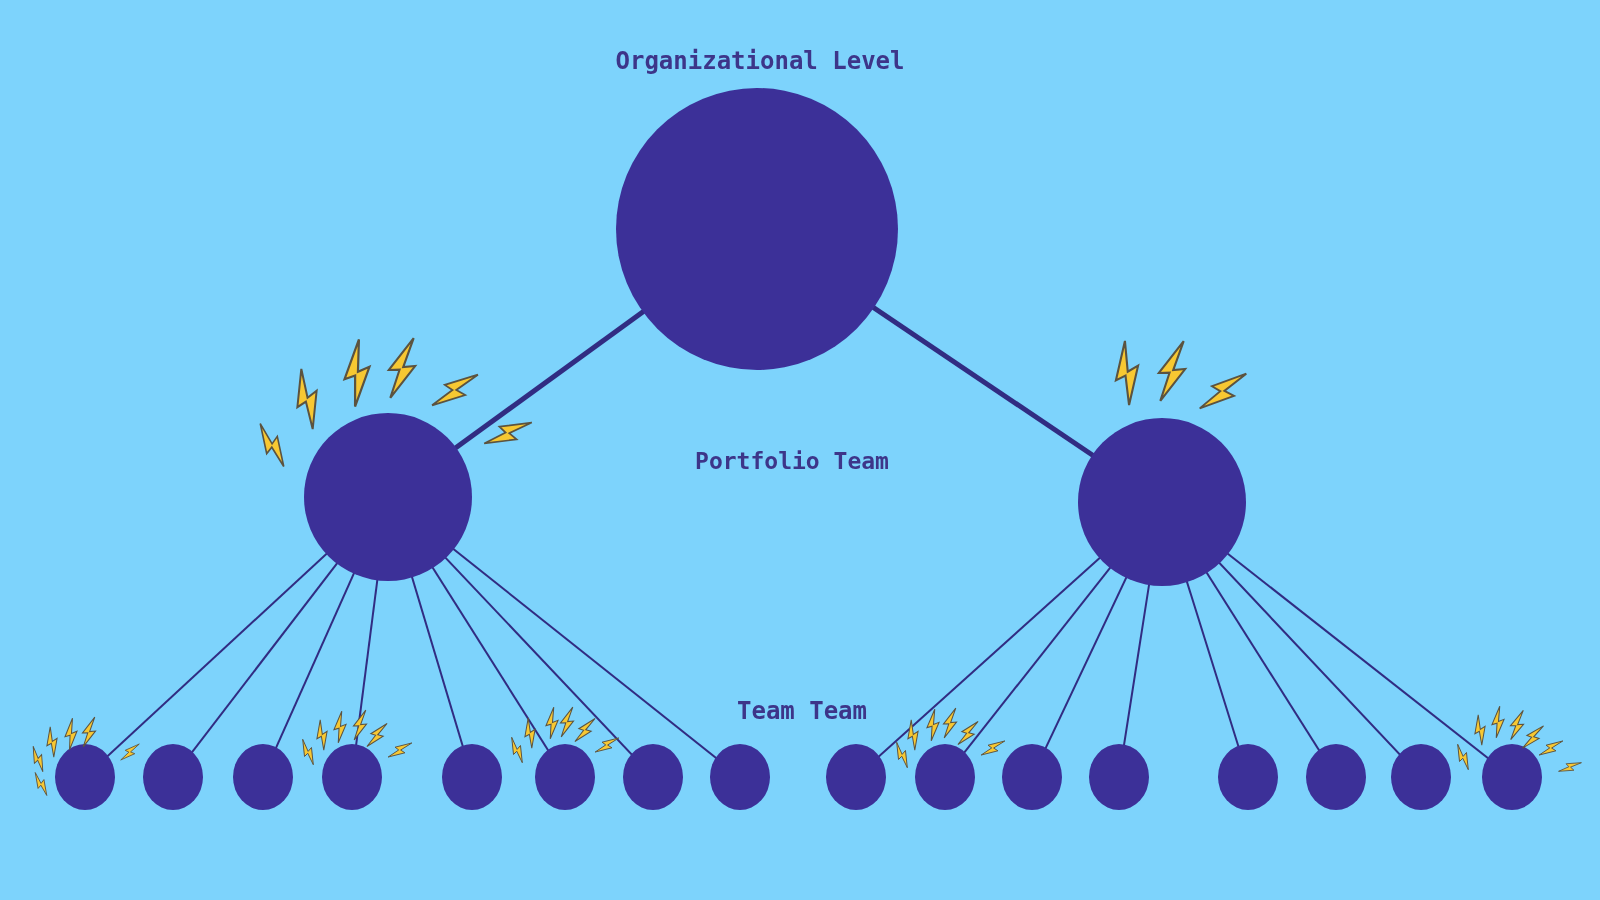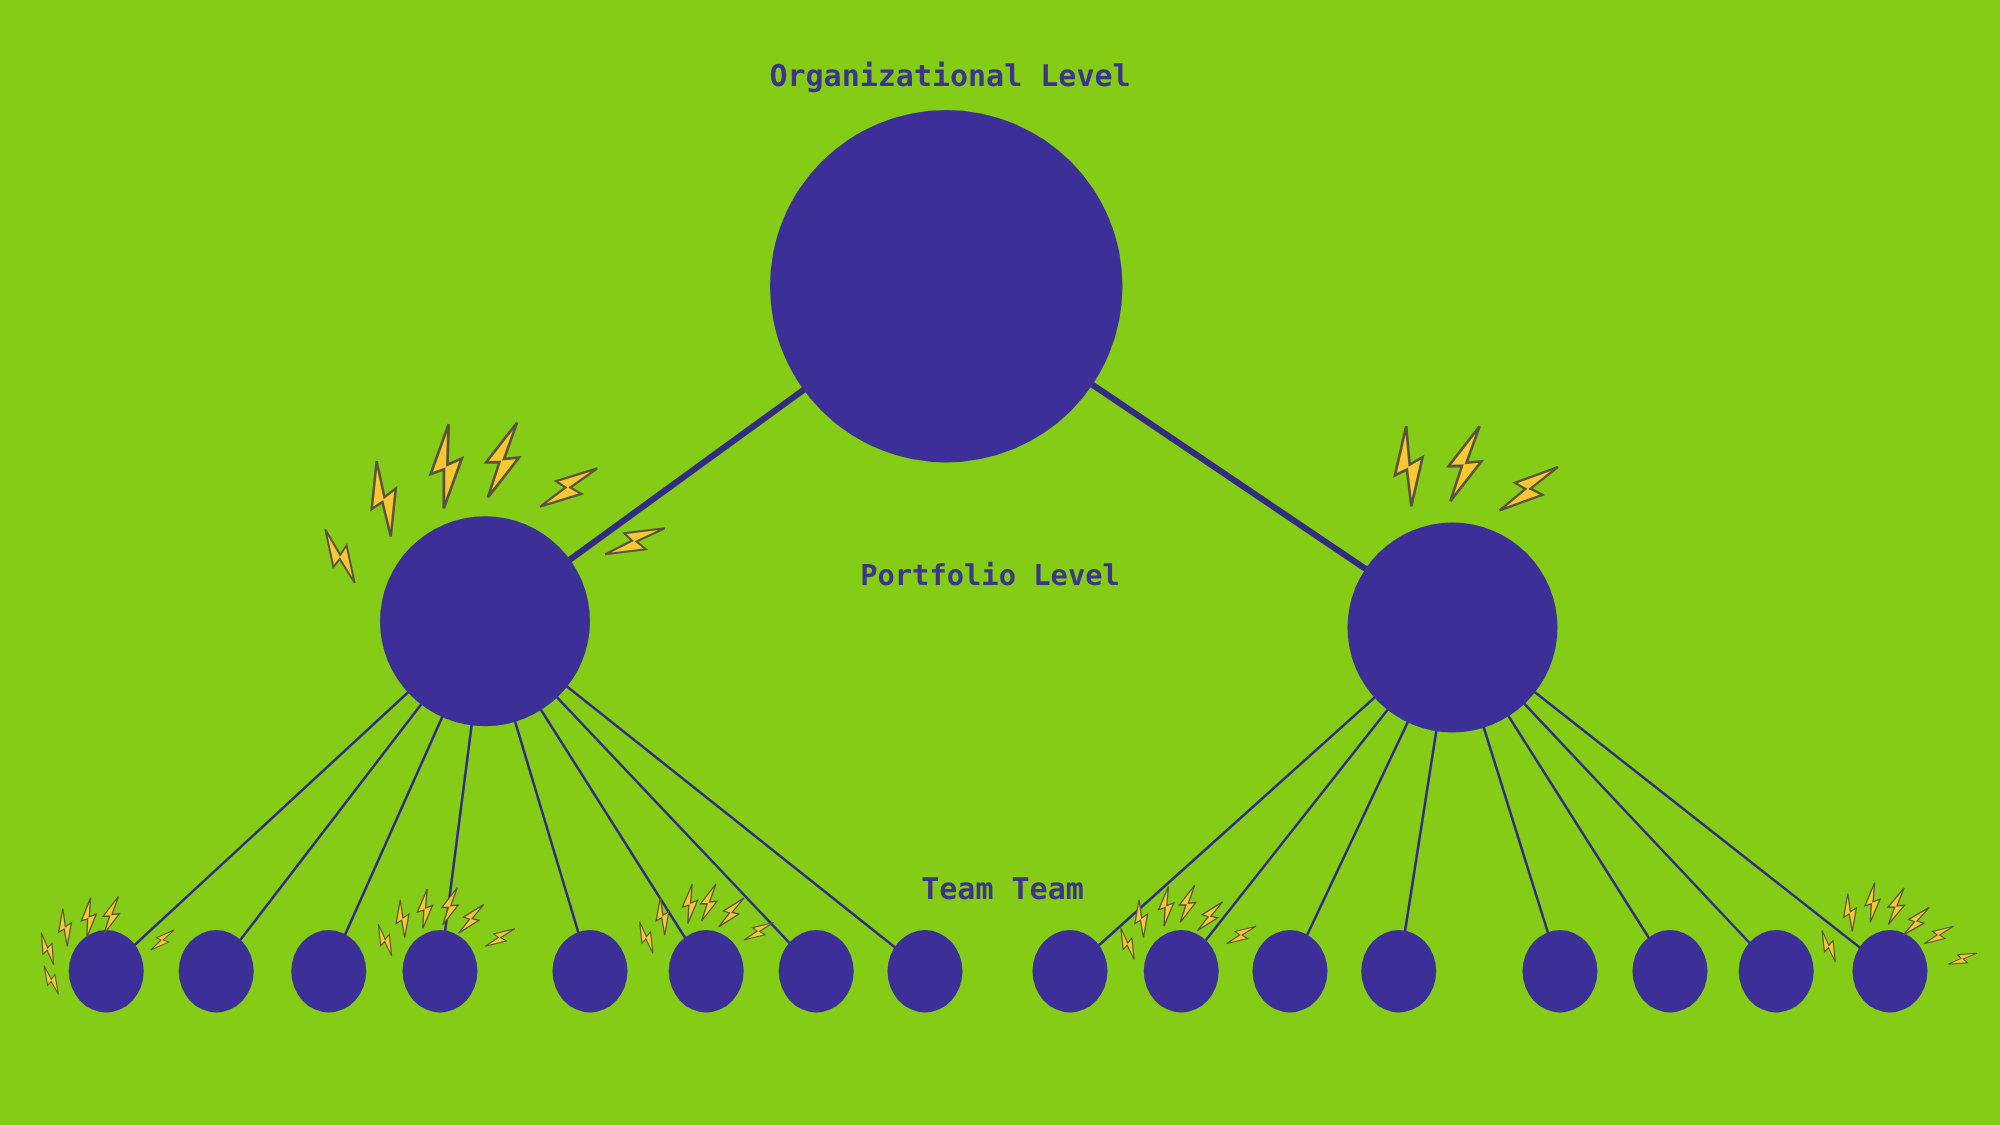--- a/index.html
+++ b/index.html
@@ -1,20 +1,20 @@
 <!DOCTYPE html>
 <html><head>
 <meta charset="utf-8">
 <style>
   html, body { margin: 0; padding: 0; background: #ffffff; }
   .stage {
     position: relative;
     width: 1600px;
     height: 900px;
-    background: #84cc16;
+    background: #7dd3fc;
     overflow: hidden;
     font-family: "DejaVu Sans Mono", "Liberation Mono", monospace;
   }
   .stage svg { position: absolute; left: 0; top: 0; }
   .lvl-label {
     position: absolute;
     transform: translate(-50%, -50%);
     font-weight: bold;
     white-space: nowrap;
     letter-spacing: 0px;
@@ -107,15 +107,15 @@
         <use transform="translate(1480 730) rotate(-18) scale(0.5)" href="#boltShape"></use>
         <use transform="translate(1498 722) rotate(-5) scale(0.52)" href="#boltShape"></use>
         <use transform="translate(1517 725) rotate(12) scale(0.52)" href="#boltShape"></use>
         <use transform="translate(1533 737) rotate(32) scale(0.5)" href="#boltShape"></use>
         <use transform="translate(1551 748) rotate(48) scale(0.45)" href="#boltShape"></use>
         <use transform="translate(1570 767) rotate(58) scale(0.4)" href="#boltShape"></use>
       </g>
   </svg>
 
   <div class="lvl-label" style="left: 760px; top: 61px; font-size: 24px; color: rgb(61, 53, 137);">Organizational Level</div>
-  <div class="lvl-label" style="left: 792px; top: 461px; font-size: 23px; color: rgb(61, 53, 137);">Portfolio Level</div>
+  <div class="lvl-label" style="left: 792px; top: 461px; font-size: 23px; color: rgb(61, 53, 137);">Portfolio Team</div>
   <div class="lvl-label" style="left: 802px; top: 711px; font-size: 24px; color: rgb(61, 53, 137);">Team Team</div>
 </div>
 
 </body></html>

